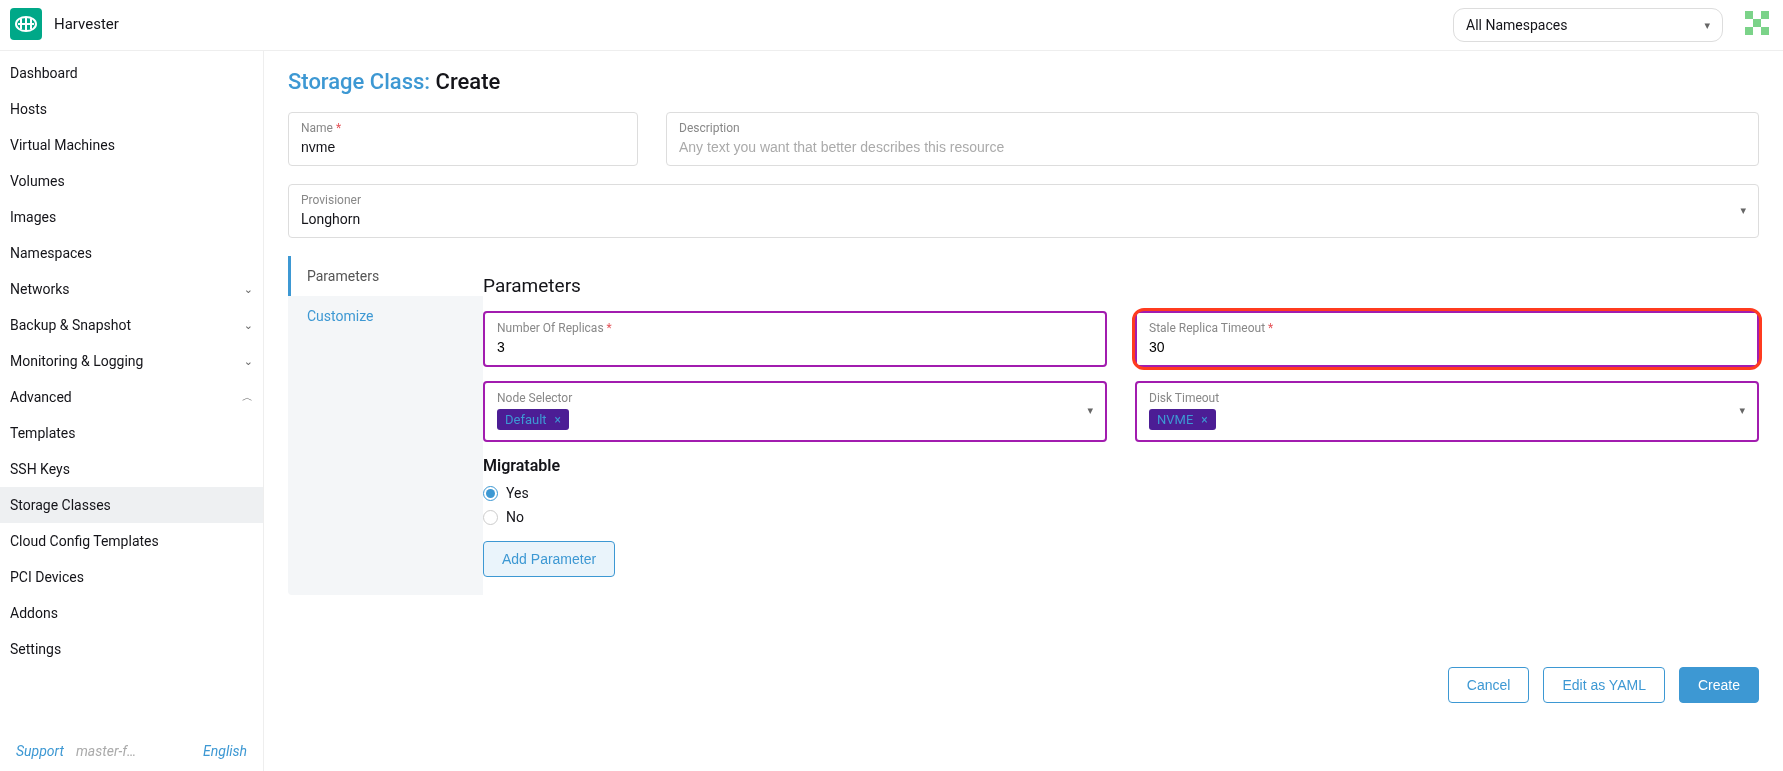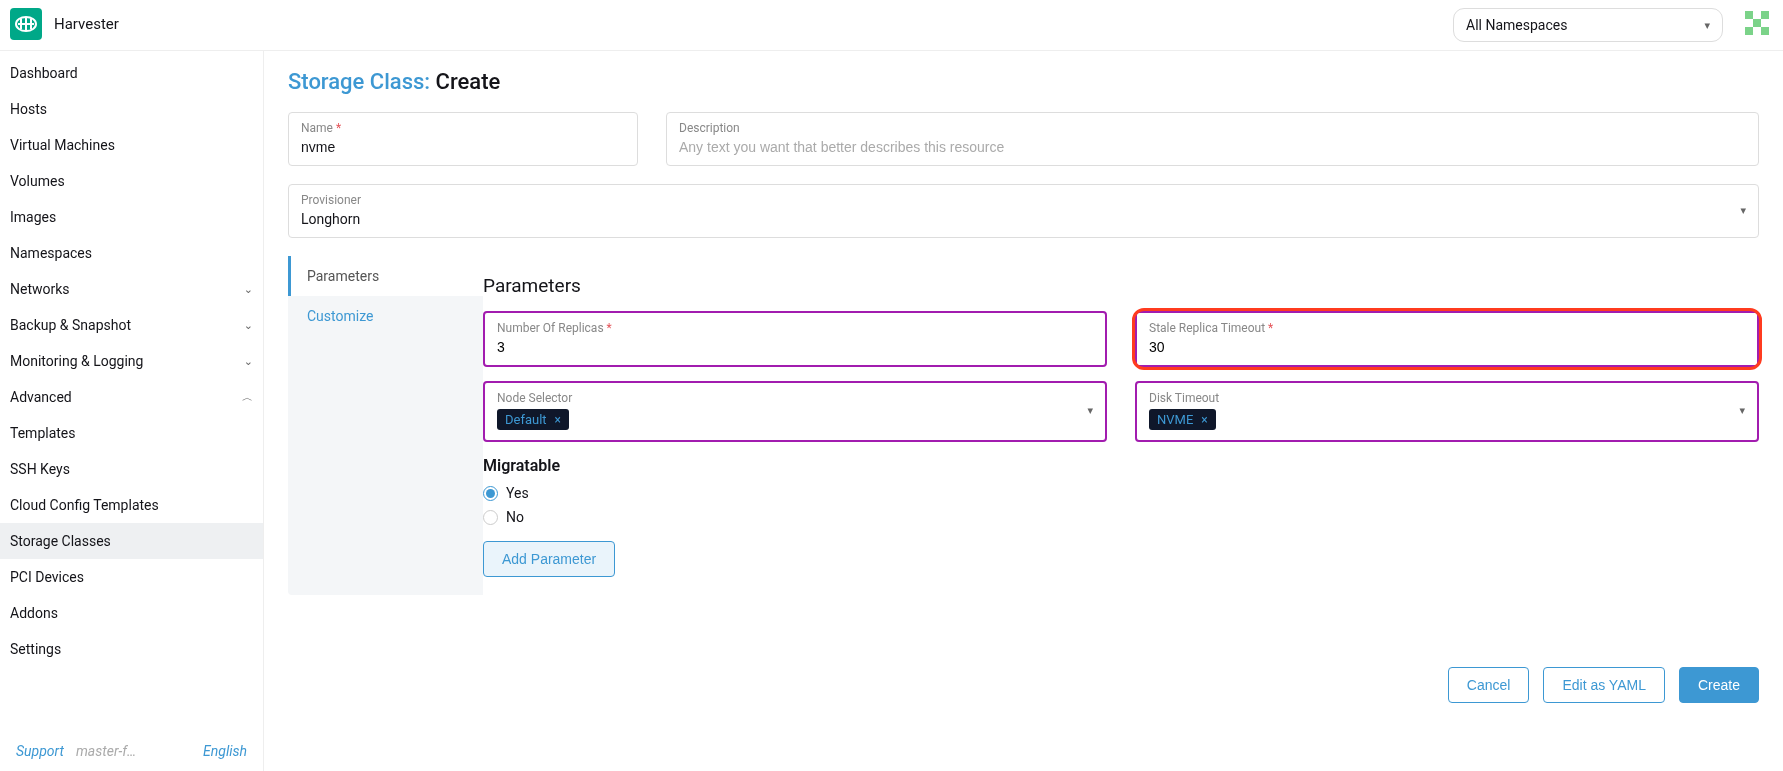--- a/index.html
+++ b/index.html
@@ -40,21 +40,21 @@
 .tabs-wrap { display: flex; background: #f4f6f8; border-radius: 4px; }
 .tabnav { width: 195px; display: flex; flex-direction: column; border-left: 3px solid transparent; }
 .tab { padding: 12px 16px; font-size: 14px; cursor: pointer; color: #3d98d3; }
 .tab.active { background: #fff; color: #555; border-left: 3px solid #3d98d3; margin-left: -3px; }
 .tabpanel { flex: 1; background: #fff; padding: 18px 0 18px 0; }
 .panel-title { font-size: 19px; margin-bottom: 14px; }
 .param-row { display: flex; gap: 28px; margin-bottom: 14px; }
 .param-field { border: 2px solid #a21caf; border-radius: 4px; padding: 8px 12px 10px; flex: 1; position: relative; }
 .highlight { position: relative; }
 .highlight::after { content: ""; position: absolute; inset: -5px; border: 3px solid #ff3b1f; border-radius: 12px; pointer-events: none; }
-.tag { display: inline-flex; align-items: center; background: #0f172a; color: #3d98d3; border-radius: 3px; padding: 3px 8px; font-size: 13px; gap: 8px; }
+.tag { display: inline-flex; align-items: center; background: #4c1d95; color: #3d98d3; border-radius: 3px; padding: 3px 8px; font-size: 13px; gap: 8px; }
 .tag .x { cursor: pointer; font-size: 12px; }
 .tags-select { display: flex; align-items: center; justify-content: space-between; }
 .section-label { font-size: 16px; font-weight: 600; margin: 8px 0 10px; }
 .radio-group { display: flex; flex-direction: column; gap: 8px; margin-bottom: 16px; }
 .radio-opt { display: flex; align-items: center; gap: 8px; cursor: pointer; }
 .radio { width: 15px; height: 15px; border-radius: 50%; border: 1px solid #ccc; display: inline-block; position: relative; }
 .radio.checked { border-color: #3d98d3; }
 .radio.checked::after { content: ""; position: absolute; inset: 2px; border-radius: 50%; background: #3d98d3; }
 .btn { border: 1px solid #3d98d3; color: #3d98d3; background: #fff; padding: 9px 18px; border-radius: 4px; cursor: pointer; font-size: 14px; }
 .btn.light { background: #eaf4fb; }
@@ -132,25 +132,25 @@
         <div class="nav-item">
             <span>Advanced</span>
             <span class="chev">︿</span>
           </div>
         <div class="nav-item sub">
             <span>Templates</span>
           </div>
         <div class="nav-item sub">
             <span>SSH Keys</span>
           </div>
-        <div class="nav-item sub">
-            <span>Cloud Config Templates</span>
-          </div>
         <div class="nav-item sub active">
             <span>Storage Classes</span>
+          </div>
+        <div class="nav-item sub">
+            <span>Cloud Config Templates</span>
           </div>
         <div class="nav-item sub">
             <span>PCI Devices</span>
           </div>
         <div class="nav-item sub">
             <span>Addons</span>
           </div>
         <div class="nav-item sub">
             <span>Settings</span>
           </div>

